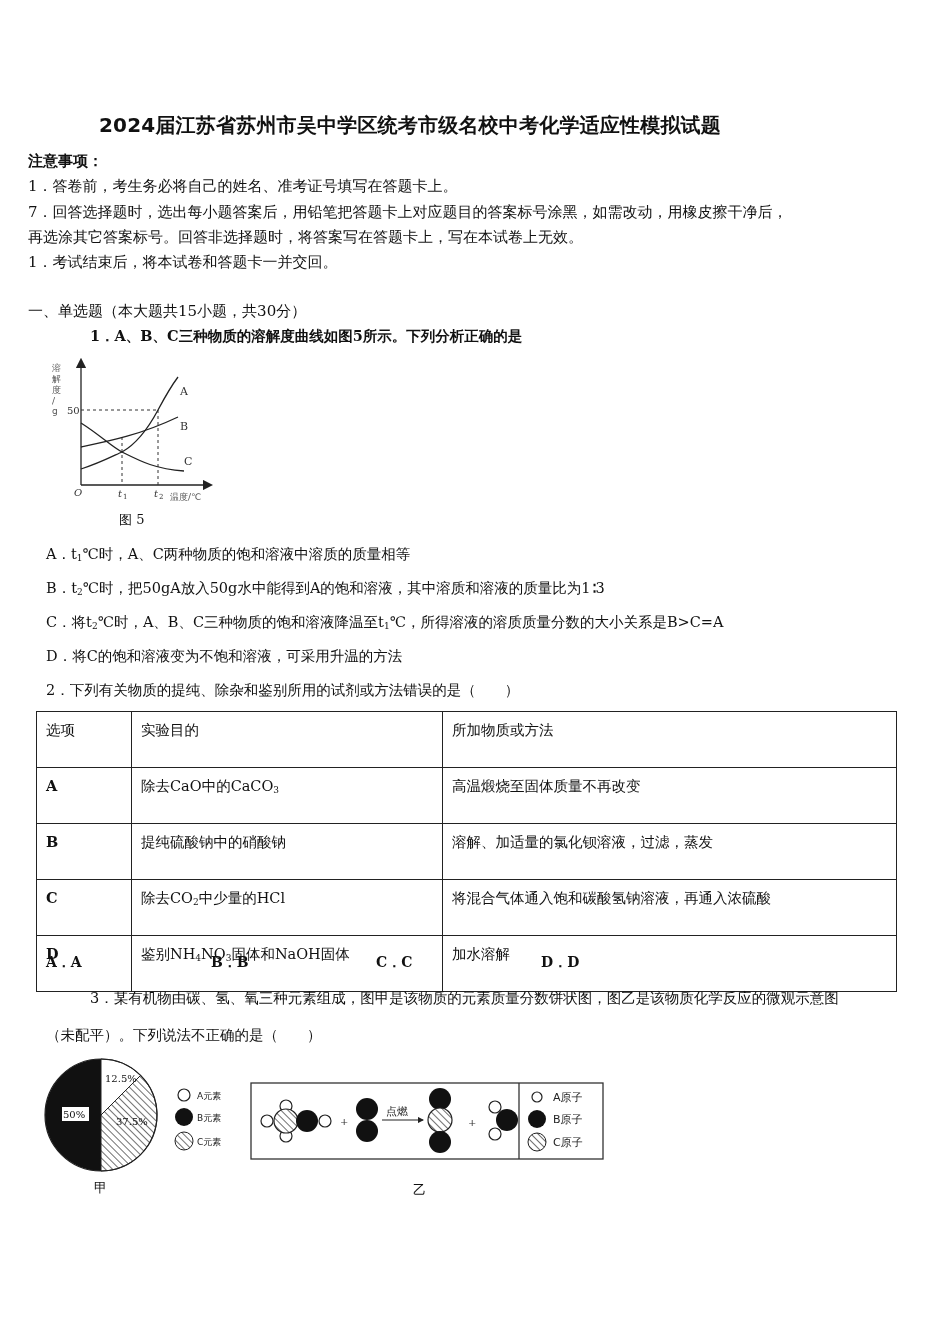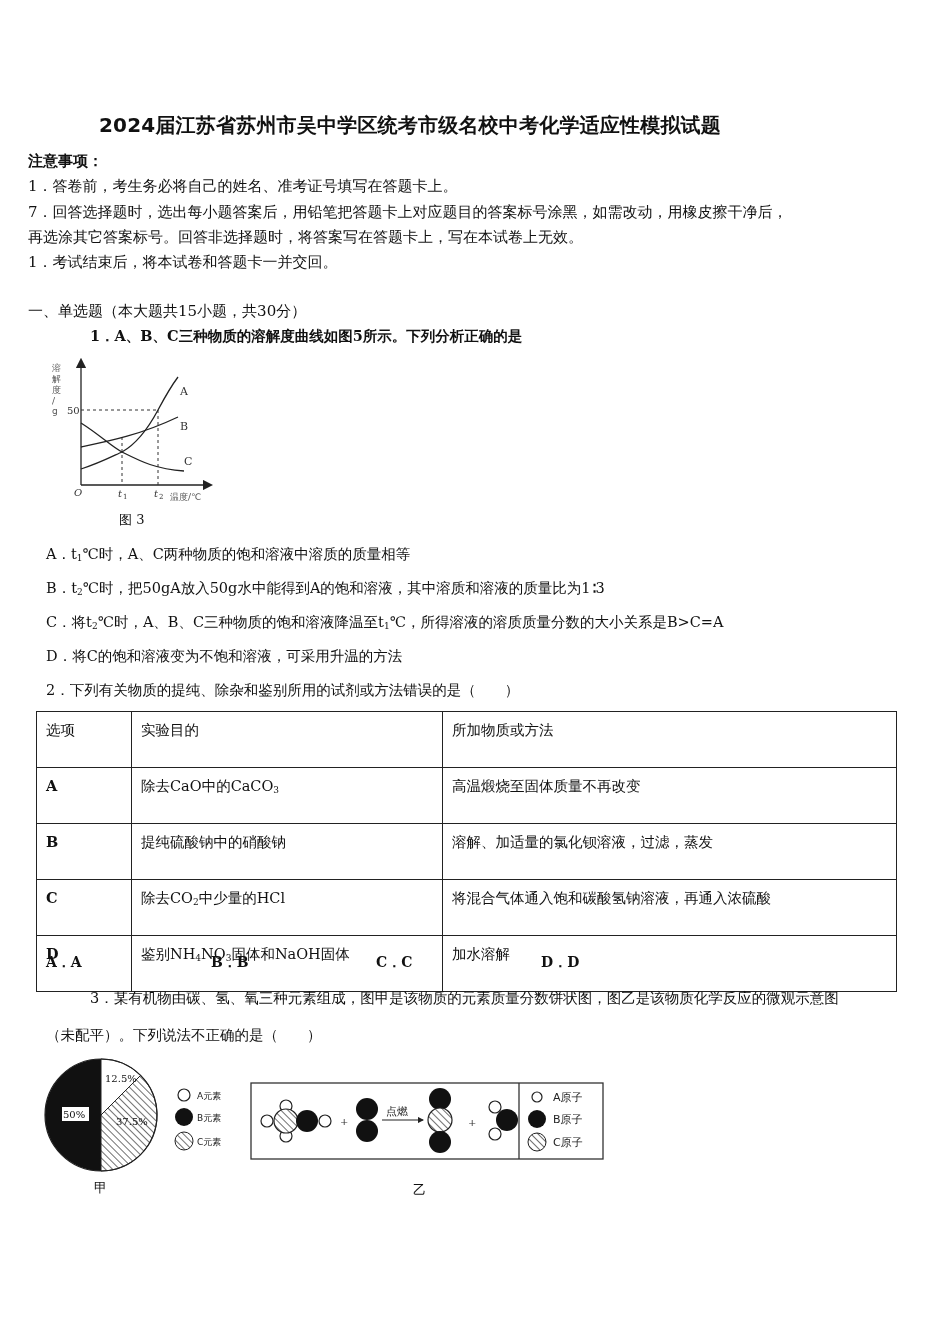--- a/index.html
+++ b/index.html
@@ -79,21 +79,21 @@
   <text x="83" y="144" font-size="7" font-family="DejaVu Serif, serif" fill="#333">1</text>
   <text x="114" y="142" font-size="10" font-style="italic" font-family="DejaVu Serif, serif" fill="#333">t</text>
   <text x="119" y="144" font-size="7" font-family="DejaVu Serif, serif" fill="#333">2</text>
   <text x="130" y="145" font-size="9" font-family="DejaVu Sans, sans-serif" fill="#555">温度/℃</text>
   <text x="12" y="16" font-size="9" font-family="DejaVu Sans, sans-serif" fill="#555">溶</text>
   <text x="12" y="27" font-size="9" font-family="DejaVu Sans, sans-serif" fill="#555">解</text>
   <text x="12" y="38" font-size="9" font-family="DejaVu Sans, sans-serif" fill="#555">度</text>
   <text x="12" y="49" font-size="9" font-family="DejaVu Sans, sans-serif" fill="#555">/</text>
   <text x="12" y="59" font-size="9" font-family="DejaVu Sans, sans-serif" fill="#555">g</text>
 </svg>
-<div class="abs fig-label" style="left:119px; top:511px;">图 3</div>
+<div class="abs fig-label" style="left:119px; top:511px;">图 5</div>
 
 <div class="abs qn" style="top:545px;">
   <span>A．t</span><sub>1</sub><span>℃时，A、C两种物质的饱和溶液中溶质的质量相等</span>
 </div>
 <div class="abs qn" style="top:579px;">
   <span>B．t</span><sub>2</sub><span>℃时，把50gA放入50g水中能得到A的饱和溶液，其中溶质和溶液的质量比为1∶3</span>
 </div>
 <div class="abs qn" style="top:613px;">
   <span>C．将t</span><sub>2</sub><span>℃时，A、B、C三种物质的饱和溶液降温至t</span><sub>1</sub><span>℃，所得溶液的溶质质量分数的大小关系是B&gt;C=A</span>
 </div>

